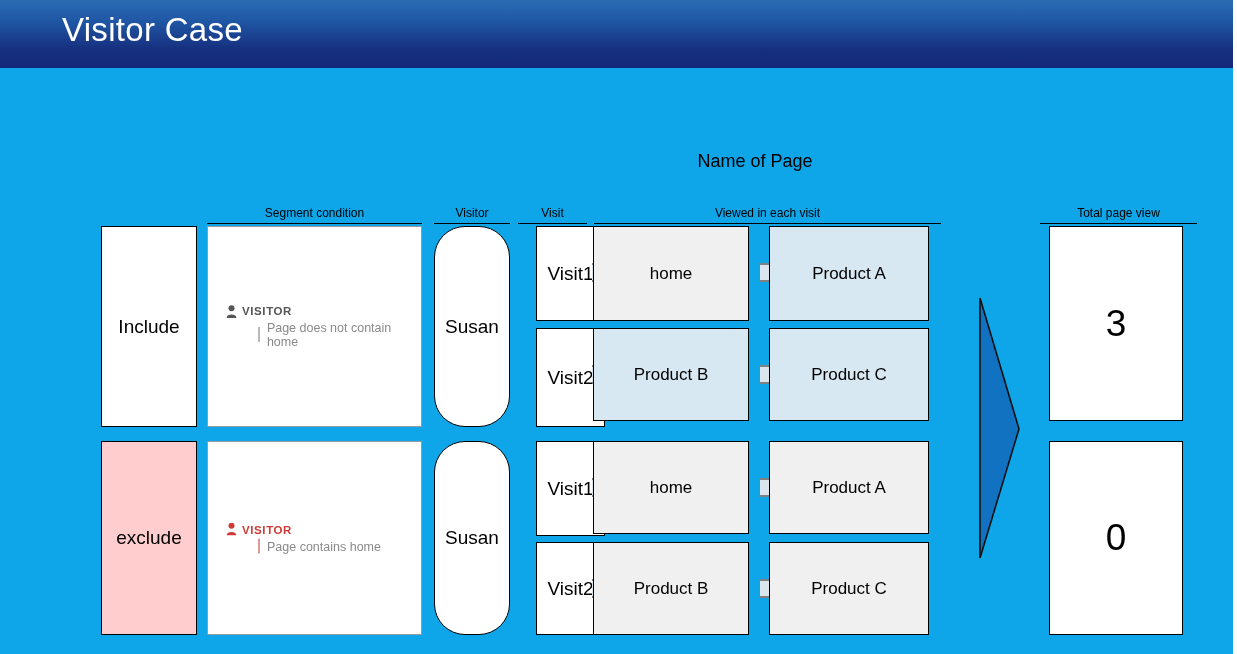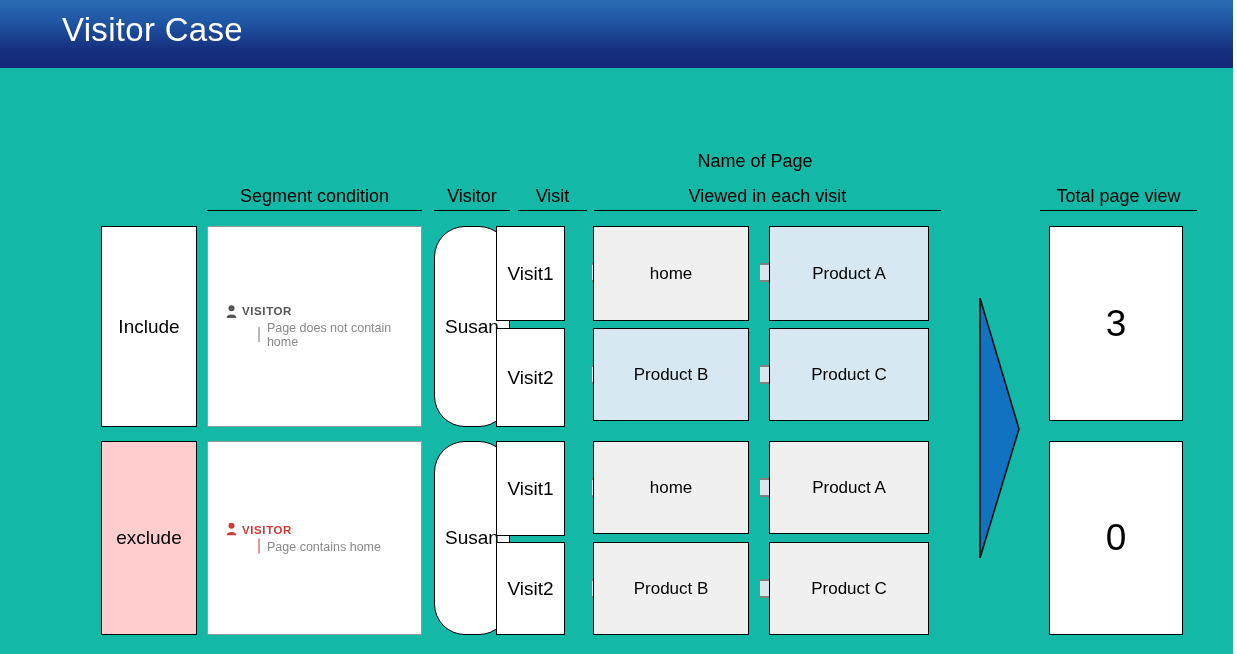--- a/index.html
+++ b/index.html
@@ -9,21 +9,21 @@
   }
   body {
     font-family: "Liberation Sans", sans-serif;
     color: #000000;
   }
   #page {
     position: relative;
     width: 1233px;
     height: 654px;
     overflow: hidden;
-    background: #14b8a6;
+    background: #0ea5e9;
   }
 
   
   .banner {
     position: absolute;
     left: 0; top: 0;
     width: 1237px;
     height: 68px;
     background: linear-gradient(to bottom, #2a6cb4 0%, #1f56a4 32%, #16307f 72%, #14287a 100%);
   }
@@ -77,25 +77,26 @@
     position: absolute;
     left: 570px;
     top: 151px;
     width: 370px;
     text-align: center;
     font-size: 18px;
   }
   .col-head {
     position: absolute;
     text-align: center;
-    font-size: 18px;
+    font-size: 12px;
     padding-bottom: 3px;
     border-bottom: 1.5px solid #000000;
     box-sizing: border-box;
     white-space: nowrap;
+    margin-top: 20px;
   }
   .col-head.segment { left: 207px; top: 186px; width: 215px; }
   .col-head.visitor { left: 434px; top: 186px; width: 76px; }
   .col-head.visit   { left: 518px; top: 186px; width: 69px; }
   .col-head.viewed  { left: 594px; top: 186px; width: 347px; }
   .col-head.total   { left: 1040px; top: 186px; width: 157px; }
 
   
   .cell {
     position: absolute;
@@ -103,21 +104,21 @@
     border: 1.3px solid #000000;
     background: #ffffff;
     display: flex;
     align-items: center;
     justify-content: center;
     font-size: 19px;
   }
   .cell.include-cell  { left: 101px; width: 96px; }
   .cell.exclude-cell  { left: 101px; width: 96px; background: #ffcdcd; }
   .cell.visitor-cell  { left: 434px; width: 76px; border-radius: 31px; }
-  .cell.visit-cell    { left: 496px; width: 69px; text-align: center; }
+  .cell.visit-cell    { left: 536px; width: 69px; text-align: center; }
   .cell.total-cell    { left: 1049px; width: 134px; font-size: 37px; }
 
   .seg-cell {
     position: absolute;
     box-sizing: border-box;
     border: 1.2px solid #9a9a9a;
     background: #ffffff;
     left: 207px;
     width: 215px;
   }

